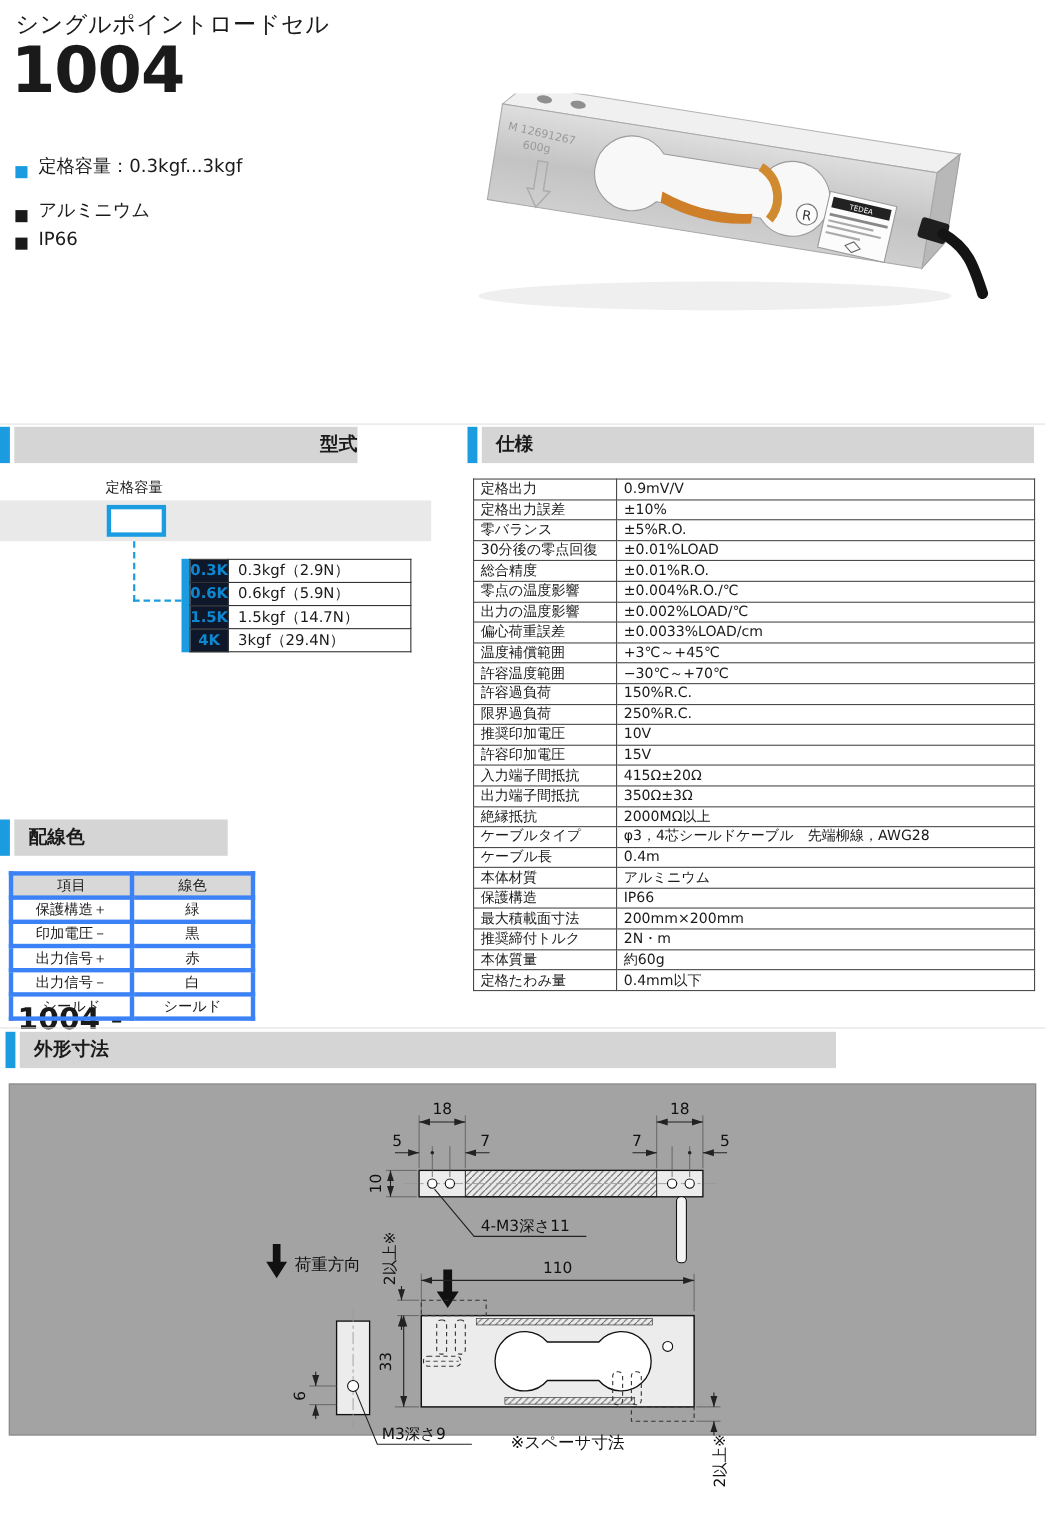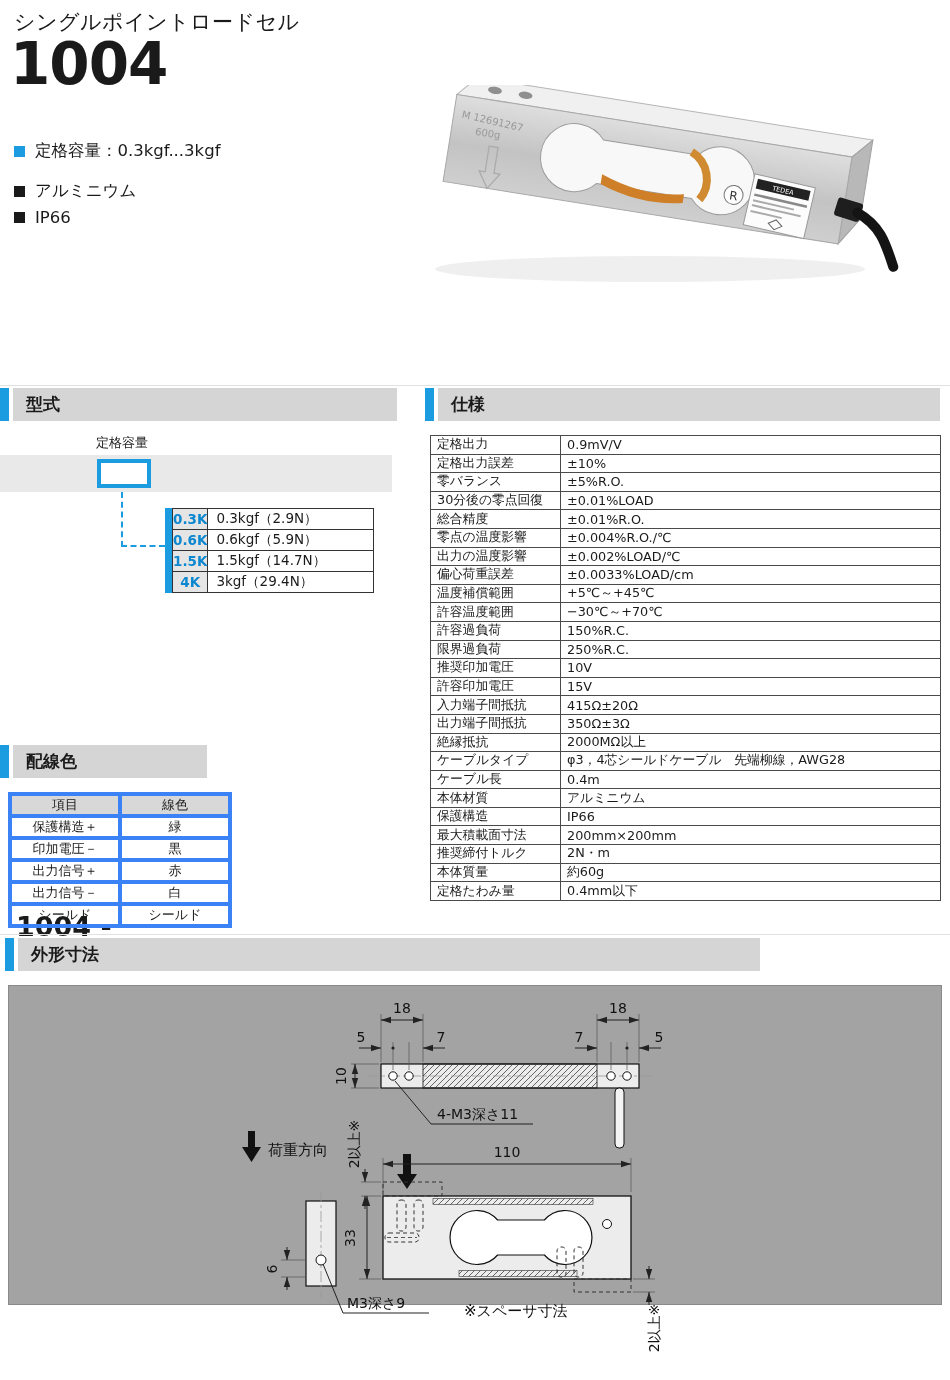--- a/index.html
+++ b/index.html
@@ -3,21 +3,21 @@
 <meta charset="utf-8">
 <style>
   * { margin:0; padding:0; box-sizing:border-box; }
   html,body { width:950px; height:1380px; background:#fff; font-family:"DejaVu Sans","Liberation Sans",sans-serif; color:#1a1a1a; overflow:hidden; position:relative; }
   .abs { position:absolute; }
 
   
   .doc-title { left:14px; top:8px; font-size:21px; font-weight:500; letter-spacing:0.5px; }
   .doc-model { left:10px; top:30px; font-size:58px; font-weight:900; letter-spacing:-1px; }
   .features { left:14px; top:140px; }
-  .feature { display:flex; align-items:center; font-size:16.5px; }
+  .feature { display:flex; align-items:flex-end; font-size:16.5px; }
   .feature + .feature { margin-top:18px; }
   .feature:nth-child(3) { margin-top:6px; }
   .fsq { width:11px; height:11px; margin-right:10px; flex:0 0 11px; }
 
   
   .sec-head { display:flex; height:33px; }
   .sec-bar { width:9px; background:#1c9ce0; margin-right:4px; }
   .sec-band { flex:1; background:#d5d5d5; font-size:17px; font-weight:bold; line-height:33px; padding-left:13px; }
 
   .hairline { left:0; width:950px; height:1px; background:#e0e0e0; }
@@ -26,21 +26,21 @@
   .cap-label { left:96px; top:434px; font-size:13px; }
   .model-band { left:0; top:455px; width:392px; height:37px; background:#e9e9e9; }
   .model-prefix { left:16px; top:456px; font-size:27px; font-weight:800; }
   .cap-box { left:97px; top:459px; width:54px; height:29px; background:#fff; border:4px solid #1c9ce0; }
   .dash-v { left:121px; top:492px; height:55px; width:0; border-left:2px dashed #1c9ce0; }
   .dash-h { left:121px; top:545px; width:44px; height:0; border-top:2px dashed #1c9ce0; }
   .cap-table-wrap { left:165px; top:508px; display:flex; }
   .cap-blue-bar { width:7px; background:#1c9ce0; }
   table { border-collapse:collapse; }
   .cap-table td { border:1px solid #333; height:21px; font-size:13.5px; }
-  .cap-table .code { width:28px; text-align:center; background:#e5e5e5; color:#0d87cf; font-weight:bold; }
+  .cap-table .code { width:28px; text-align:center; background:#0f172a; color:#0d87cf; font-weight:bold; }
   .cap-table .val { width:166px; padding-left:8px;margin-left:38px; }
 
   
   .spec-table td { border:1px solid #4a4a4a; height:18.6px; font-size:12.8px; padding:0 6px; white-space:nowrap; }
   .spec-table .lbl { width:130px; }
   .spec-table .val { width:380px; }
 
   
   .wire-table td, .wire-table th { border:4px solid #3b82f6; height:19.3px; font-size:13px; text-align:center; font-weight:normal; }
   .wire-table th { background:#d8d8d8; }
@@ -112,21 +112,21 @@
         <polygon points="396,114 403,119 396,124 389,119" fill="none" stroke="#666" stroke-width="1"></polygon>
       </g>
       <rect x="452" y="83" width="26" height="19" rx="3" fill="#1e1e1e" transform="rotate(8 465 92)"></rect>
       <path d="M 474 94 C 498 103 506 118 518 142" stroke="#141414" stroke-width="10" fill="none" stroke-linecap="round"></path>
     </g>
   </svg>
 </div>
 
 <div class="abs hairline" style="top:385px;"></div>
 
-<div class="abs sec-head" style="left:0; top:388px; width:397px;">
+<div class="abs sec-head" style="left:0; top:388px; width:325px;text-align:right;">
   <div class="sec-bar"></div>
   <div class="sec-band">型式</div>
 </div>
 <div class="abs cap-label">定格容量</div>
 <div class="abs model-band">
   <span class="abs model-prefix">1004 -</span>
 </div>
 <div class="abs cap-box"></div>
 <div class="abs dash-v"></div>
 <div class="abs dash-h"></div>
@@ -188,21 +188,21 @@
         <tr>
         <td class="lbl">出力の温度影響</td>
         <td class="val">±0.002%LOAD/℃</td>
       </tr>
         <tr>
         <td class="lbl">偏心荷重誤差</td>
         <td class="val">±0.0033%LOAD/cm</td>
       </tr>
         <tr>
         <td class="lbl">温度補償範囲</td>
-        <td class="val">+5℃～+45℃</td>
+        <td class="val">+3℃～+45℃</td>
       </tr>
         <tr>
         <td class="lbl">許容温度範囲</td>
         <td class="val">−30℃～+70℃</td>
       </tr>
         <tr>
         <td class="lbl">許容過負荷</td>
         <td class="val">150%R.C.</td>
       </tr>
         <tr>

